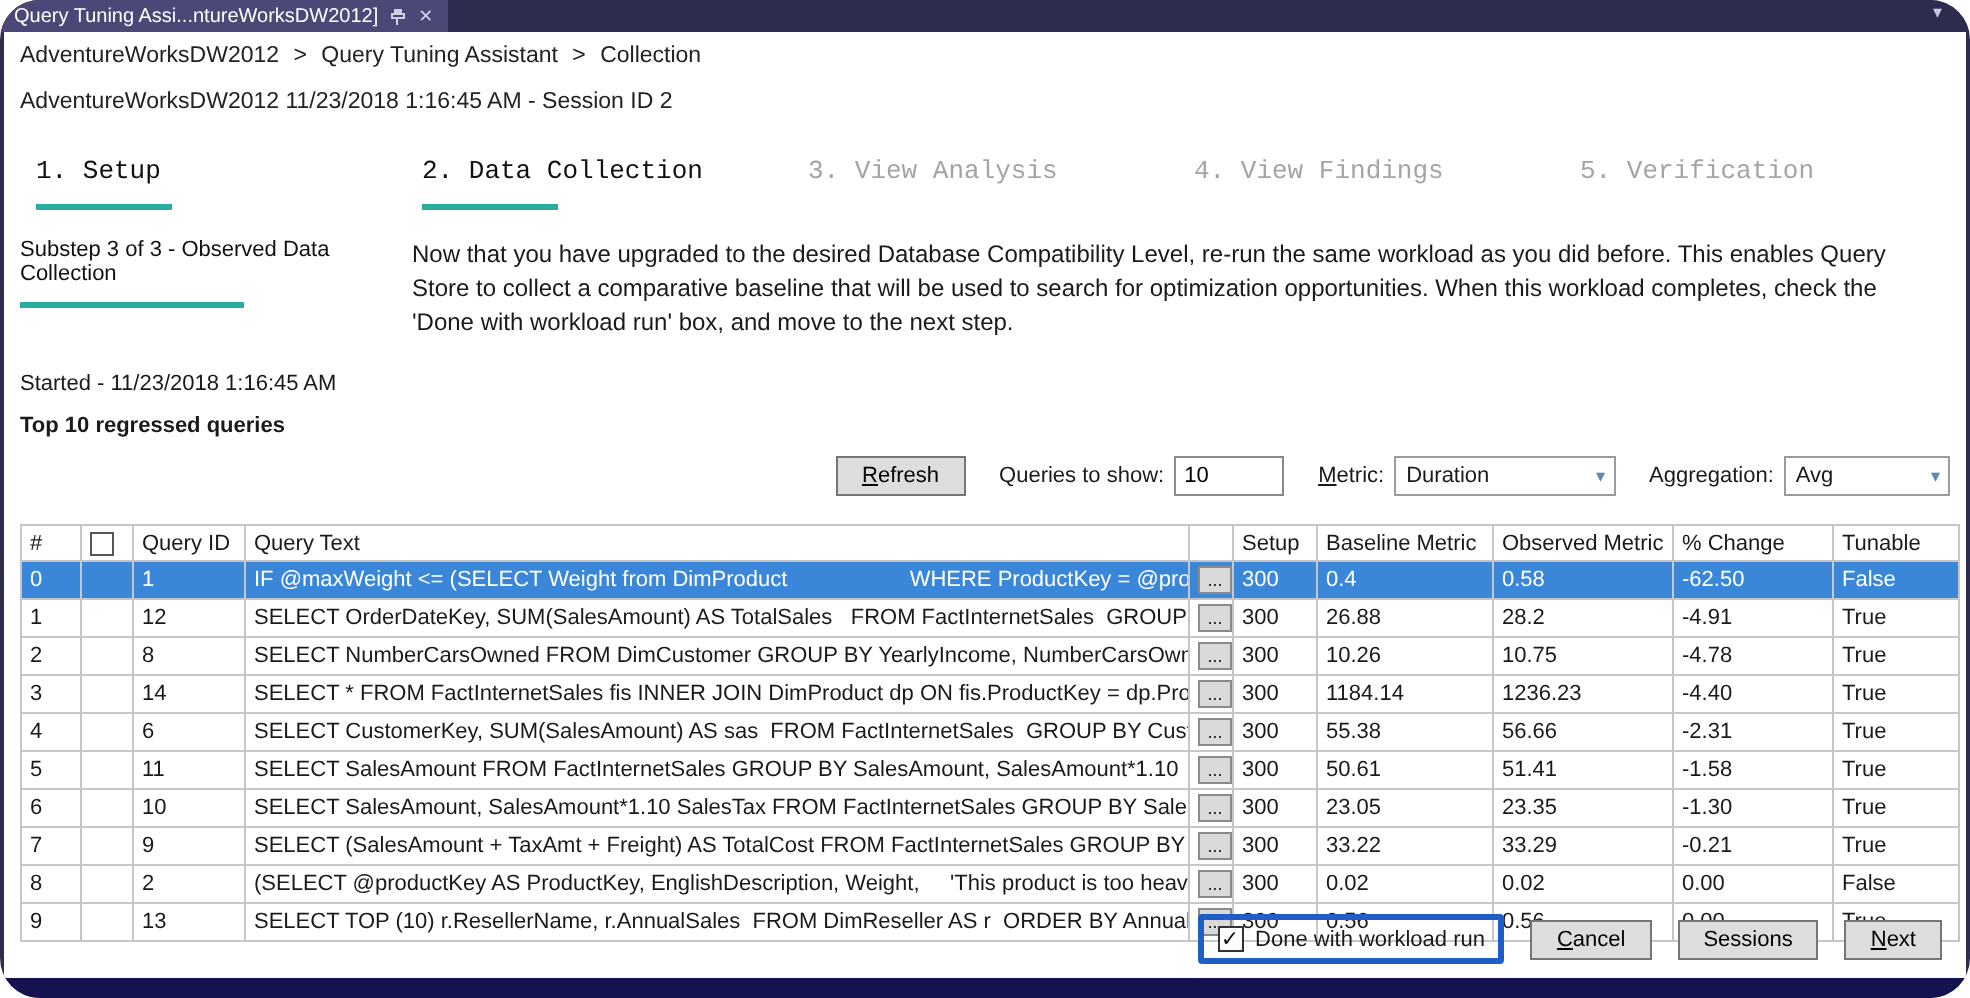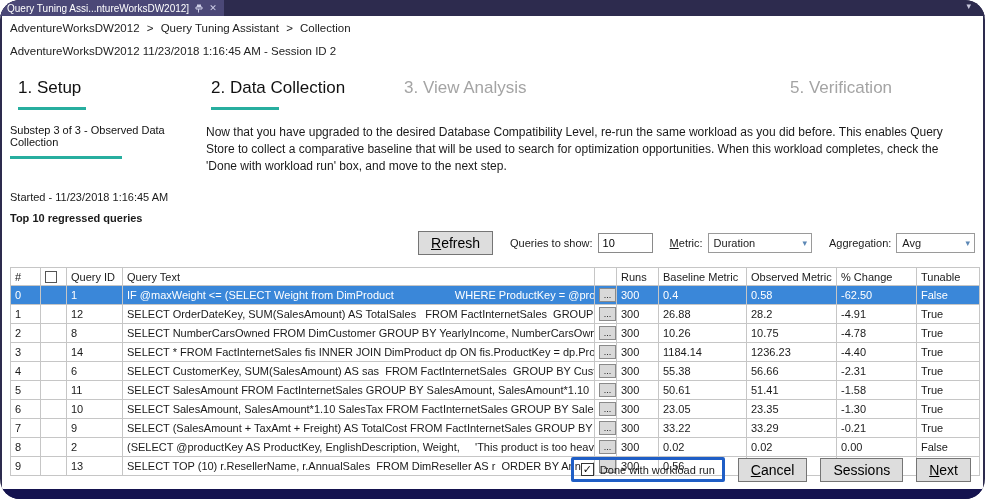--- a/index.html
+++ b/index.html
@@ -19,37 +19,37 @@
   .bottom-strip { position: absolute; left: 0; right: 0; bottom: 0; height: 10px; background: #15134f; }
 
   .breadcrumb { padding: 6px 0 0 8px; font-size: 11.5px; color: #222; }
   .breadcrumb span { margin-right: 4px; }
   .crumb { cursor: pointer; }
 
   .session-line { margin: 11px 0 0 8px; font-size: 11.5px; color: #222; }
 
   .steps { display: flex; padding-left: 16px; margin-top: 21px; }
   .step { width: 195px; }
-  .step .lbl { font-size: 17px; color: #111; }
+  .step .lbl { font-size: 13px; color: #111; font-family: Liberation Mono, monospace; }
   .step.pending .lbl { color: #a4a4a4; }
   .step .bar { width: 68px; height: 3px; margin-top: 9px; background: #27ae9f; }
   .step.pending .bar { background: transparent; }
 
   .substep-row { display: flex; padding-left: 8px; margin-top: 14px; }
   .substep-left { width: 196px; flex: none; }
   .substep-left .lbl { font-size: 11px; color: #111; }
   .substep-left .bar { width: 112px; height: 3px; margin-top: 8px; background: #27ae9f; }
   .substep-desc { width: 766px; font-size: 12px; line-height: 1.4; color: #1a1a1a; }
 
   .started-line { margin: 17px 0 0 8px; }
   .table-title { margin: 9px 0 0 8px; font-weight: bold; }
 
   
   .controls { display: flex; align-items: center; margin: 8px 8px 0 416px; gap: 5px; height: 22px; }
-  .btn { background: #ddd; border: 1px solid #757575; font-size: 14px; padding: 3px 12px; cursor: pointer; font-family: inherit; }
+  .btn { background: #ddd; border: 1px solid #757575; font-size: 11px; padding: 3px 12px; cursor: pointer; font-family: inherit; }
   .ul-first { display: inline-block; }
   .ul-first::first-letter { text-decoration: underline; }
   .ctl-label { margin-left: 12px; white-space: nowrap; }
   .text-input { width: 55px; height: 20px; border: 1px solid #8a8a8a; font-size: 11px; padding: 1px 4px; font-family: inherit; }
   .fake-select { height: 20px; background: #fff; border: 1px solid #9a9a9a; display: flex; align-items: center; justify-content: space-between; padding: 0 4px 0 5px; cursor: pointer; }
   .fake-select .chev { color: #5c87b5; font-size: 9px; }
   .sel-metric { width: 120px; }
   .sel-agg { width: 90px; }
 
   
@@ -107,20 +107,21 @@
       </div>
       <div class="step active">
         <div class="lbl">2. Data Collection</div>
         <div class="bar"></div>
       </div>
       <div class="step pending">
         <div class="lbl">3. View Analysis</div>
         <div class="bar"></div>
       </div>
       <div class="step pending">
+        <div class="lbl">4. View Findings</div>
         <div class="bar"></div>
       </div>
       <div class="step pending">
         <div class="lbl">5. Verification</div>
         <div class="bar"></div>
       </div>
     </div>
 
     <div class="substep-row">
       <div class="substep-left">
@@ -162,21 +163,21 @@
           <col style="width:80px">
           <col style="width:63px">
       </colgroup>
       <thead>
         <tr>
           <th>#</th>
           <th><span class="cb"></span></th>
           <th>Query ID</th>
           <th>Query Text</th>
           <th></th>
-          <th>Runs</th>
+          <th>Setup</th>
           <th>Baseline Metric</th>
           <th>Observed Metric</th>
           <th>% Change</th>
           <th>Tunable</th>
         </tr>
       </thead>
       <tbody>
           <tr class="sel">
     <td>0</td>
     <td></td>

